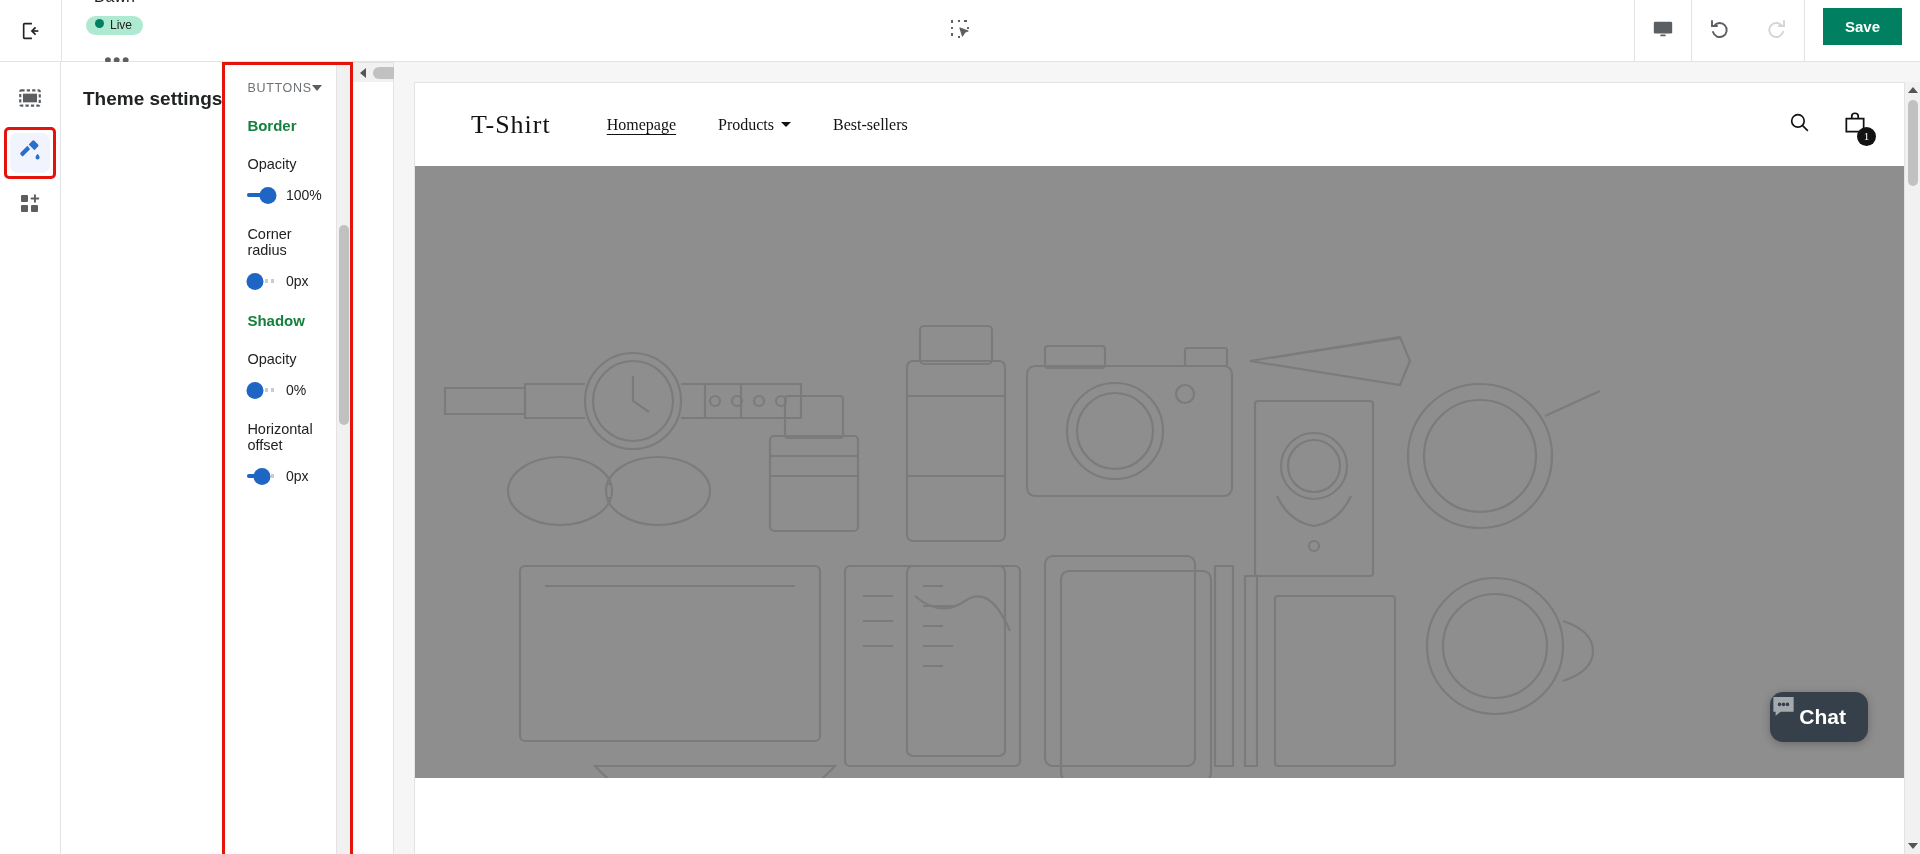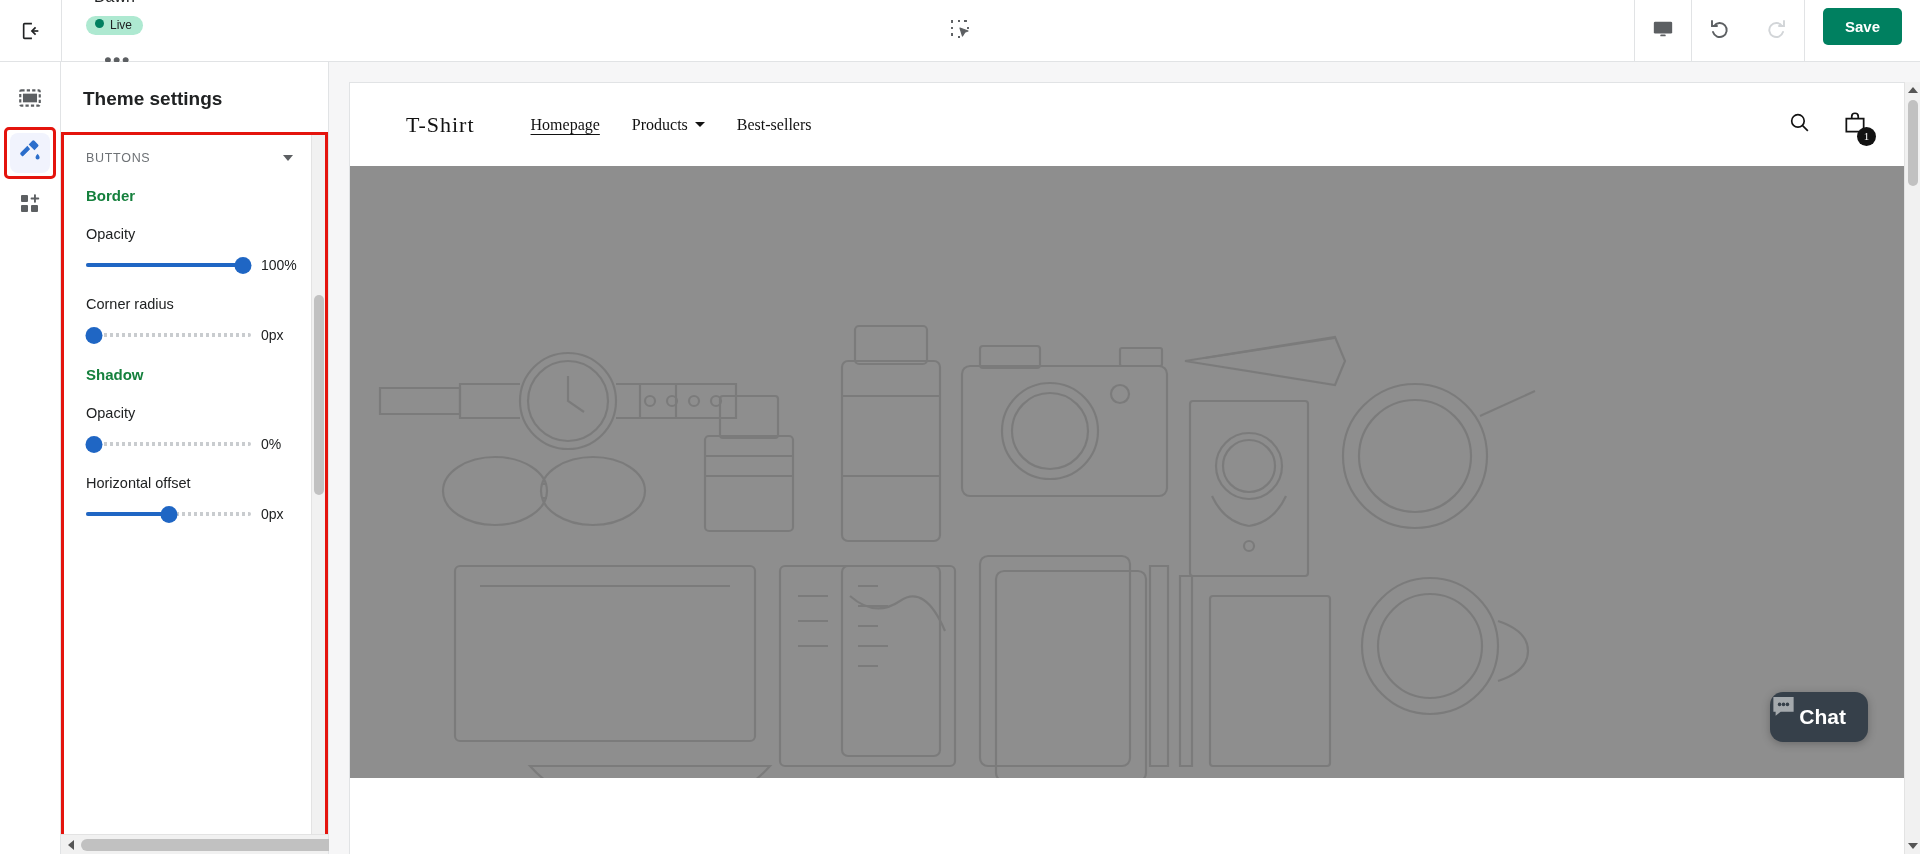--- a/index.html
+++ b/index.html
@@ -98,21 +98,21 @@
     width: 56px; height: 61px;
     display:flex; align-items:center; justify-content:center;
     cursor: pointer;
   }
   .save-btn {
     background: #008060;
     color: #ffffff;
     font-size: 15px;
     font-weight: 600;
     border: none;
-    border-radius: 5px;
+    border-radius: 0;
     padding: 10px 22px;
     margin: 0 18px 8px 18px;
     cursor: pointer;
     font-family: "Liberation Sans", sans-serif;
   }
 
   
   .body-wrap { display: flex; height: 792px; width: 100%; }
 
   
@@ -135,24 +135,24 @@
   .rail-highlight {
     position: relative;
     outline: 3px solid #e4140d;
     border-radius: 2px;
     width: 46px; height: 46px;
     display:flex; align-items:center; justify-content:center;
   }
 
   
   .panel {
-    width: 268px;
+    width: 333px;
     background: #ffffff;
     border-right: 1px solid #e1e3e5;
-    display: flex; flex-direction: column;
+    display: flex; flex-direction: row;
     position: relative;
     flex-shrink: 0;
   }
   .panel-title {
     font-size: 19px;
     font-weight: 600;
     color: #202223;
     padding: 26px 0 22px 22px;
   }
   .panel-scroll-area {
@@ -295,27 +295,27 @@
     font-size: 15px; color: #202223;
     border-bottom: 1px solid #eceff1;
     font-family: "Liberation Serif", serif;
   }
   .store-header {
     height: 83px;
     display:flex; align-items:center;
     padding: 0 36px 0 56px;
   }
   .store-logo {
-    font-size: 22px;
+    font-size: 26px;
     letter-spacing: 1px;
     color: #121212;
     font-family: "Liberation Serif", serif;
     margin-right: 56px;
   }
-  .store-nav { display:flex; align-items:flex-start; gap: 32px; }
+  .store-nav { display:flex; align-items:flex-start; gap: 42px; }
   .nav-link {
     font-size: 16px; color: #121212; cursor:pointer;
     font-family: "Liberation Serif", serif;
     display:flex; align-items:center; gap:7px;
   }
   .nav-link.current { text-decoration: underline; text-underline-offset: 4px; }
   .nav-chev {
     width:0;height:0;
     border-left:5px solid transparent;border-right:5px solid transparent;
     border-top:5px solid #121212;

